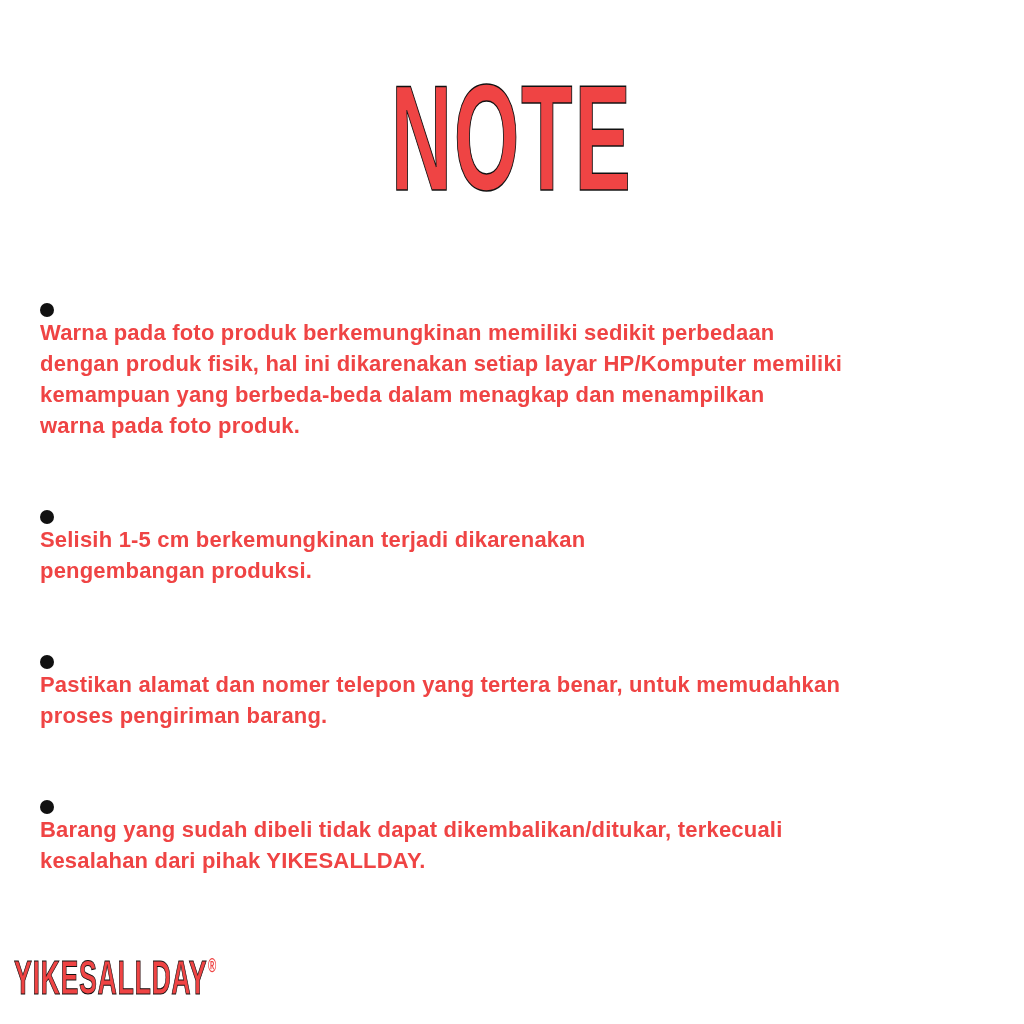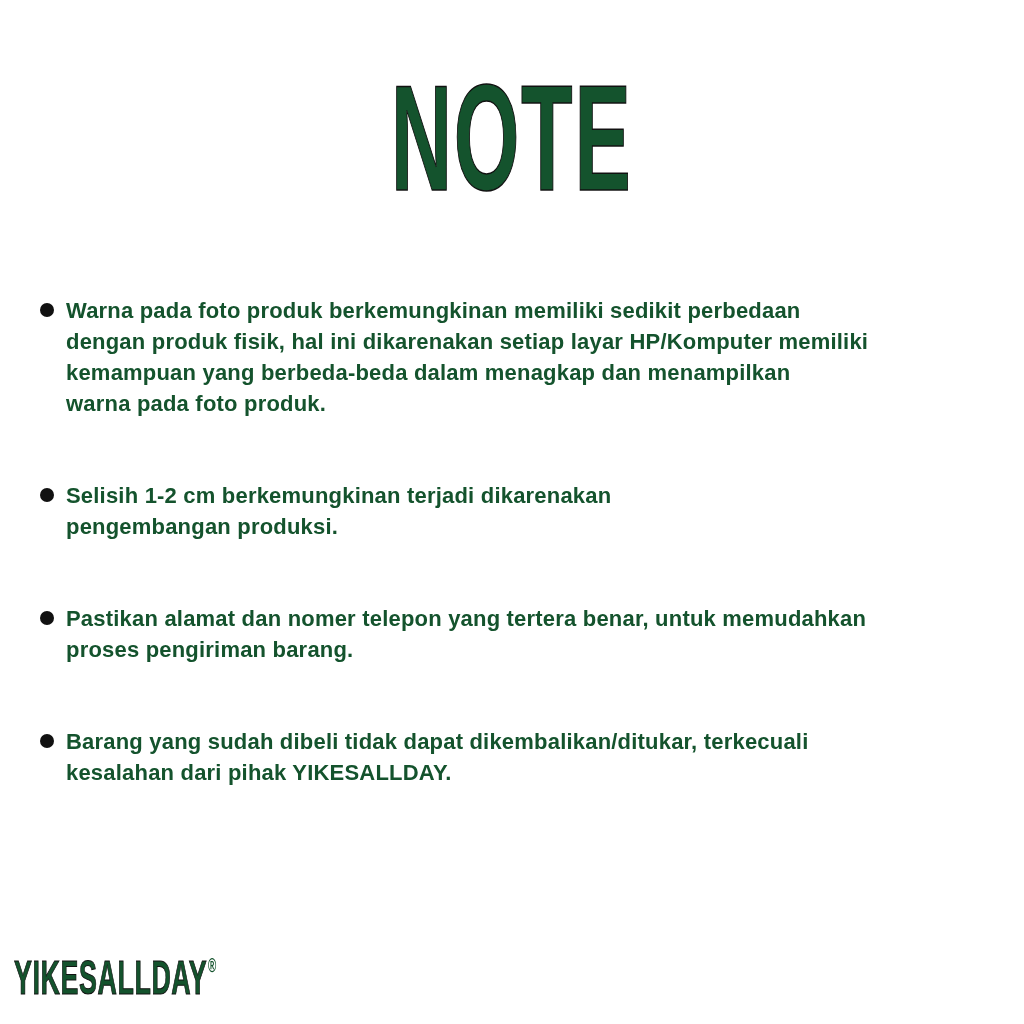--- a/index.html
+++ b/index.html
@@ -7,21 +7,21 @@
     padding: 0;
     background: #ffffff;
   }
   .canvas {
     position: relative;
     width: 1024px;
     height: 1024px;
     background: #ffffff;
     overflow: hidden;
     font-family: "Liberation Sans", sans-serif;
-    color: #14532d;
+    color: #ef4444;
   }
   
   .title-wrap {
     position: absolute;
     top: 62px;
     left: 0;
     width: 100%;
     text-align: center;
   }
   .title {
@@ -39,20 +39,21 @@
   .notes {
     position: absolute;
     left: 40px;
     top: 295px;
     right: 20px;
   }
   .note-item {
     display: flex;
     align-items: flex-start;
     margin-bottom: 61px;
+    flex-direction: column;
   }
   .bullet-dot {
     flex: 0 0 auto;
     width: 14px;
     height: 14px;
     border-radius: 50%;
     background: #111111;
     margin-top: 8px;
     margin-right: 12px;
   }
@@ -101,21 +102,21 @@
     <div class="note-item">
       <span class="bullet-dot"></span>
       <span class="note-text">Warna pada foto produk berkemungkinan memiliki sedikit perbedaan
 dengan produk fisik, hal ini dikarenakan setiap layar HP/Komputer memiliki
 kemampuan yang berbeda-beda dalam menagkap dan menampilkan
 warna pada foto produk.</span>
     </div>
 
     <div class="note-item">
       <span class="bullet-dot"></span>
-      <span class="note-text">Selisih 1-2 cm berkemungkinan terjadi dikarenakan
+      <span class="note-text">Selisih 1-5 cm berkemungkinan terjadi dikarenakan
 pengembangan produksi.</span>
     </div>
 
     <div class="note-item">
       <span class="bullet-dot"></span>
       <span class="note-text">Pastikan alamat dan nomer telepon yang tertera benar, untuk memudahkan
 proses pengiriman barang.</span>
     </div>
 
     <div class="note-item">

